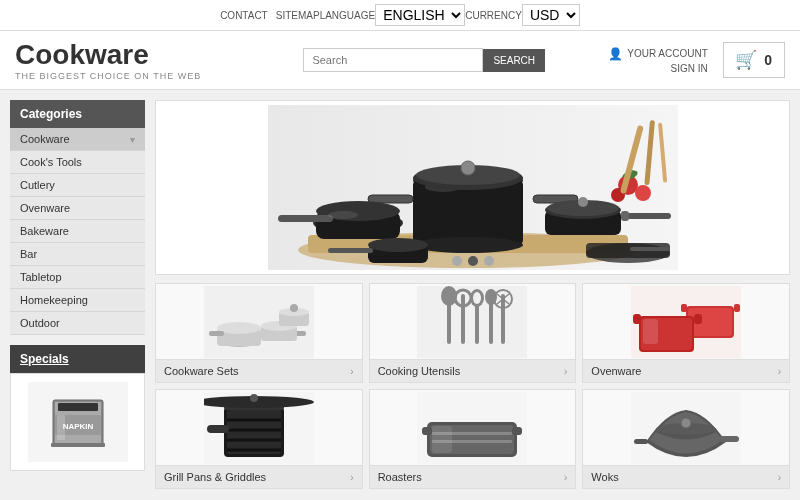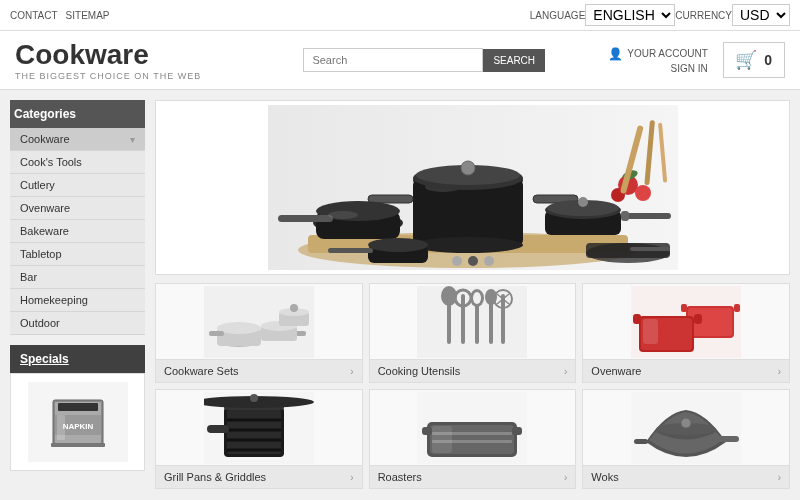--- a/index.html
+++ b/index.html
@@ -4,21 +4,21 @@
   <style>
     * { margin: 0; padding: 0; box-sizing: border-box; }
     body { font-family: Arial, sans-serif; font-size: 12px; background: #f0f0f0; width: 800px; height: 500px; overflow: hidden; }
 
     
     .top-bar {
       background: #fff;
       border-bottom: 1px solid #ddd;
       display: flex;
       align-items: center;
-      justify-content: space-between;
+      justify-content: center;
       padding: 4px 10px;
       font-size: 10px;
       color: #555;
     }
     .top-bar-left { display: flex; gap: 8px; }
     .top-bar-left a { color: #555; text-decoration: none; font-size: 10px; }
     .top-bar-right { display: flex; align-items: center; }
     .top-bar-right select { font-size: 14px; border: 1px solid #ccc; padding: 1px 3px; background: #fff; }
     .top-bar-label { font-size: 10px; color: #555; }
 
@@ -47,21 +47,21 @@
     .cart-count { font-size: 14px; font-weight: bold; color: #333; }
 
     
     .main-container { display: flex; padding: 10px; gap: 10px; height: 415px; }
 
     
     .sidebar { width: 135px; flex-shrink: 0; }
     .sidebar-cat-title {
       background: #555;
       color: #fff;
-      padding: 7px 4px;
+      padding: 7px 10px;
       font-size: 12px;
       font-weight: bold;
     }
     .sidebar-cat-item {
       background: #e8e8e8;
       border-bottom: 1px solid #d5d5d5;
       padding: 5px 10px;
       font-size: 11px;
       color: #333;
       cursor: pointer;
@@ -240,24 +240,24 @@
     <div class="sidebar-cat-item">
         <span>Cutlery</span>
       </div>
     <div class="sidebar-cat-item">
         <span>Ovenware</span>
       </div>
     <div class="sidebar-cat-item">
         <span>Bakeware</span>
       </div>
     <div class="sidebar-cat-item">
+        <span>Bar</span>
+      </div>
+    <div class="sidebar-cat-item">
         <span>Tabletop</span>
-      </div>
-    <div class="sidebar-cat-item">
-        <span>Bar</span>
       </div>
     <div class="sidebar-cat-item">
         <span>Homekeeping</span>
       </div>
     <div class="sidebar-cat-item">
         <span>Outdoor</span>
       </div>
 
     <div class="sidebar-specials-title">Specials</div>
     <div class="specials-product">

